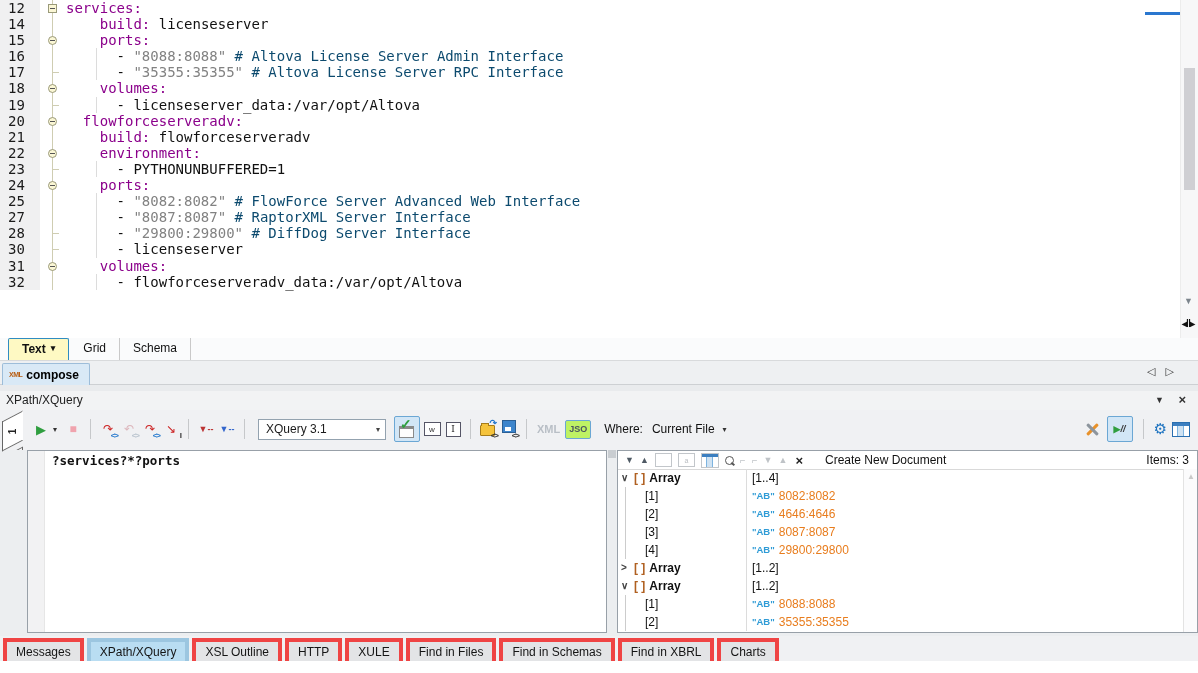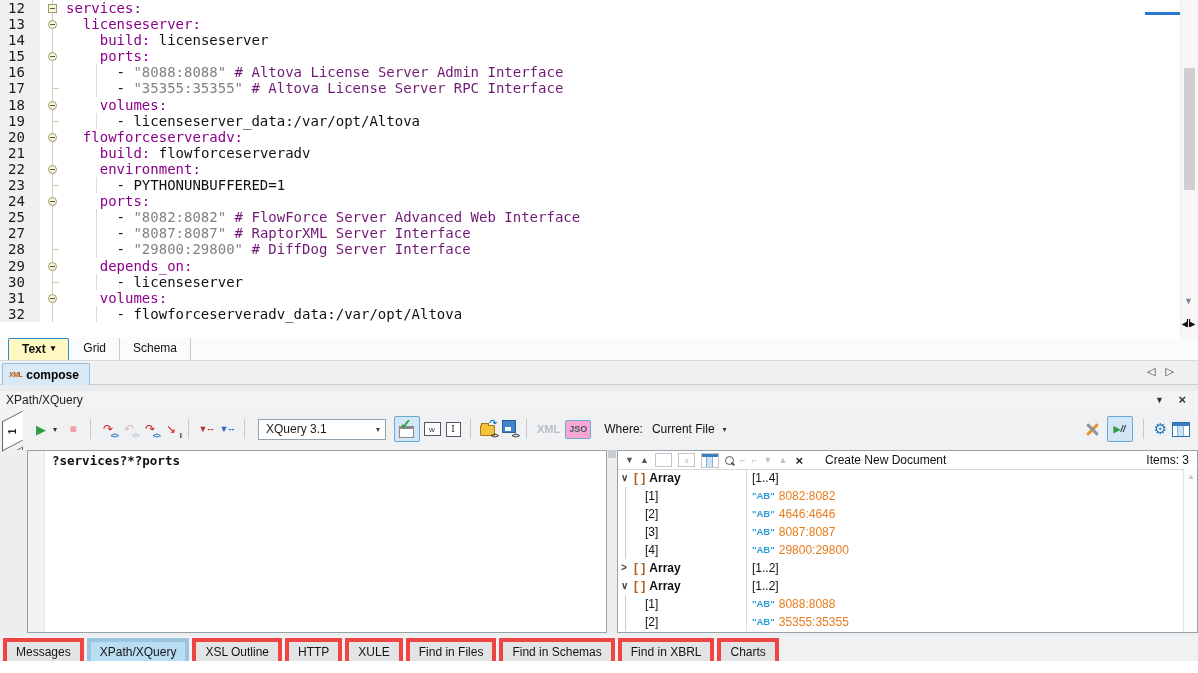--- a/index.html
+++ b/index.html
@@ -15,21 +15,21 @@
   .marker{position:absolute;left:8px;top:4px;width:9px;height:9px;background:#fbf7d5;border:1px solid #9a9a7a;box-sizing:border-box;z-index:2;}
   .marker.ci{border-radius:50%;}
   .marker::after{content:'';position:absolute;left:1px;right:1px;top:3px;height:1px;background:#555;}
   .tick{position:absolute;left:12px;top:8px;width:7px;height:1px;background:#cfcdb2;}
   .codecell{white-space:pre;position:relative;padding-left:0;}
   .guide{position:absolute;left:30px;top:0;bottom:0;width:1px;background:#dcdcdc;}
   .seg-k{color:#8b008b;}
   .seg-p{color:#111;}
   .seg-v{color:#111;}
   .seg-s{color:#828282;}
-  .seg-c{color:#701a75;}
+  .seg-c{color:#0c4a6e;}
   #split-handle{position:absolute;left:1145px;top:12px;width:43px;height:3px;background:#2a77cf;}
   #vscroll{position:absolute;right:0;top:0;width:17px;height:338px;background:#f7f7f8;border-left:1px solid #ececec;}
   #vthumb{position:absolute;left:3px;top:68px;width:11px;height:122px;background:#cfcfd3;}
   #vdown{position:absolute;left:3px;top:296px;color:#7c848c;font-size:9px;}
   #vsplit{position:absolute;left:1px;top:318px;color:#111;font-size:10px;font-weight:bold;letter-spacing:-1px;}
   
   #viewbar{position:absolute;left:0;top:338px;width:1198px;height:23px;background:#fafbfc;border-bottom:1px solid #d8dadc;box-sizing:border-box;display:flex;align-items:stretch;padding-left:8px;}
   .vtab{padding:3px 13px 0 13px;color:#111;border-right:1px solid #c9c9c9;display:flex;gap:5px;align-items:flex-start;}
   .vtab.act{background:#fef9c3;border:1px solid #2f8cc2;border-bottom:none;font-weight:bold;border-radius:2px 2px 0 0;margin-right:1px;}
   .varr{font-size:9px;margin-top:1px;}
@@ -65,21 +65,21 @@
   .chk{color:#2f9e3f;font-weight:bold;font-size:14px;position:absolute;top:-1px;left:5px;}
   .chkbase{width:13px;height:8px;border:1px solid #8a8a8a;border-top-width:3px;position:absolute;bottom:3px;left:4px;background:#fdfdfd;}
   .winic{width:15px;height:12px;border:1px solid #556;display:flex;align-items:center;justify-content:center;font-size:8px;color:#333;background:#fff;}
   .iic{width:13px;height:13px;border:1px solid #556;display:flex;align-items:center;justify-content:center;font-family:"DejaVu Serif",serif;font-size:9px;background:#fff;}
   .folder{width:13px;height:9px;background:#f5c33b;border:1px solid #a67c1a;position:absolute;left:1px;bottom:2px;border-radius:1px;}
   .folder::before{content:'';position:absolute;left:0;top:-3px;width:6px;height:2px;background:#f5c33b;border:1px solid #a67c1a;border-bottom:none;}
   .oparrow{position:absolute;right:0;top:-2px;color:#2277cc;font-size:9px;font-weight:bold;}
   .disk{width:12px;height:11px;background:#3d85cc;border:1px solid #2b5f94;position:absolute;left:2px;top:0;}
   .disk::after{content:'';position:absolute;left:2px;bottom:1px;width:6px;height:4px;background:#fff;}
   .xmlbl{color:#b9bfc6;font-weight:bold;font-size:11px;margin:0 2px;}
-  .jso{min-width:24px;height:17px;border:1px solid #6ba7d4;background:#f9a8d4;border-radius:2px;display:flex;align-items:center;justify-content:center;font-size:9px;font-weight:bold;color:#4a5560;}
+  .jso{min-width:24px;height:17px;border:1px solid #6ba7d4;background:#bef264;border-radius:2px;display:flex;align-items:center;justify-content:center;font-size:9px;font-weight:bold;color:#4a5560;}
   .wlbl{margin:0 6px 0 10px;color:#111;}
   .wval{display:flex;align-items:center;gap:8px;color:#111;}
   .tb-right{position:absolute;right:8px;top:5px;display:flex;align-items:center;gap:5px;height:28px;}
   .tools{width:20px;height:20px;position:relative;}
   .tools::before{content:'';position:absolute;left:9px;top:3px;width:3px;height:15px;background:#e8912a;transform:rotate(45deg);border-radius:1px;}
   .tools::after{content:'';position:absolute;left:9px;top:3px;width:3px;height:15px;background:#8d959d;transform:rotate(-45deg);border-radius:1px;}
   .dbg{font-size:9px;color:#2f9e3f;font-weight:bold;}
   .dbg i{color:#333;font-style:italic;}
   .gear{color:#1f74c0;font-size:15px;}
   .gridic{width:16px;height:13px;border:1px solid #2a6fb0;background:#fff;position:relative;}
@@ -135,141 +135,125 @@
   <div id="code-lines">
       <div class="crow">
         <span class="ln">12</span>
         <span class="fold">
           <i class="vline"></i>
           <i class="marker sq"></i>
         </span>
         <span class="codecell"><span class="seg-k">services:</span></span>
       </div>
       <div class="crow">
-        <span class="ln">13</span>
+        <span class="ln">14</span>
+        <span class="fold">
+          <i class="vline"></i>
+        </span>
+        <span class="codecell"><span class="seg-p">    </span><span class="seg-k">build:</span><span class="seg-p"> </span><span class="seg-v">licenseserver</span></span>
+      </div>
+      <div class="crow">
+        <span class="ln">15</span>
         <span class="fold">
           <i class="vline"></i>
           <i class="marker ci"></i>
         </span>
-        <span class="codecell"><span class="seg-p">  </span><span class="seg-k">licenseserver:</span></span>
-      </div>
-      <div class="crow">
-        <span class="ln">14</span>
-        <span class="fold">
-          <i class="vline"></i>
-        </span>
-        <span class="codecell"><span class="seg-p">    </span><span class="seg-k">build:</span><span class="seg-p"> </span><span class="seg-v">licenseserver</span></span>
-      </div>
-      <div class="crow">
-        <span class="ln">15</span>
+        <span class="codecell"><span class="seg-p">    </span><span class="seg-k">ports:</span></span>
+      </div>
+      <div class="crow">
+        <span class="ln">16</span>
+        <span class="fold">
+          <i class="vline"></i>
+        </span>
+        <span class="codecell"><i class="guide"></i><span class="seg-p">      - </span><span class="seg-s">"8088:8088"</span><span class="seg-p"> </span><span class="seg-c"># Altova License Server Admin Interface</span></span>
+      </div>
+      <div class="crow">
+        <span class="ln">17</span>
+        <span class="fold">
+          <i class="vline"></i>
+          <i class="tick"></i>
+        </span>
+        <span class="codecell"><i class="guide"></i><span class="seg-p">      - </span><span class="seg-s">"35355:35355"</span><span class="seg-p"> </span><span class="seg-c"># Altova License Server RPC Interface</span></span>
+      </div>
+      <div class="crow">
+        <span class="ln">18</span>
         <span class="fold">
           <i class="vline"></i>
           <i class="marker ci"></i>
         </span>
+        <span class="codecell"><span class="seg-p">    </span><span class="seg-k">volumes:</span></span>
+      </div>
+      <div class="crow">
+        <span class="ln">19</span>
+        <span class="fold">
+          <i class="vline"></i>
+          <i class="tick"></i>
+        </span>
+        <span class="codecell"><i class="guide"></i><span class="seg-p">      - </span><span class="seg-v">licenseserver_data:/var/opt/Altova</span></span>
+      </div>
+      <div class="crow">
+        <span class="ln">20</span>
+        <span class="fold">
+          <i class="vline"></i>
+          <i class="marker ci"></i>
+        </span>
+        <span class="codecell"><span class="seg-p">  </span><span class="seg-k">flowforceserveradv:</span></span>
+      </div>
+      <div class="crow">
+        <span class="ln">21</span>
+        <span class="fold">
+          <i class="vline"></i>
+        </span>
+        <span class="codecell"><span class="seg-p">    </span><span class="seg-k">build:</span><span class="seg-p"> </span><span class="seg-v">flowforceserveradv</span></span>
+      </div>
+      <div class="crow">
+        <span class="ln">22</span>
+        <span class="fold">
+          <i class="vline"></i>
+          <i class="marker ci"></i>
+        </span>
+        <span class="codecell"><span class="seg-p">    </span><span class="seg-k">environment:</span></span>
+      </div>
+      <div class="crow">
+        <span class="ln">23</span>
+        <span class="fold">
+          <i class="vline"></i>
+          <i class="tick"></i>
+        </span>
+        <span class="codecell"><i class="guide"></i><span class="seg-p">      - </span><span class="seg-v">PYTHONUNBUFFERED=1</span></span>
+      </div>
+      <div class="crow">
+        <span class="ln">24</span>
+        <span class="fold">
+          <i class="vline"></i>
+          <i class="marker ci"></i>
+        </span>
         <span class="codecell"><span class="seg-p">    </span><span class="seg-k">ports:</span></span>
       </div>
       <div class="crow">
-        <span class="ln">16</span>
-        <span class="fold">
-          <i class="vline"></i>
-        </span>
-        <span class="codecell"><i class="guide"></i><span class="seg-p">      - </span><span class="seg-s">"8088:8088"</span><span class="seg-p"> </span><span class="seg-c"># Altova License Server Admin Interface</span></span>
-      </div>
-      <div class="crow">
-        <span class="ln">17</span>
+        <span class="ln">25</span>
+        <span class="fold">
+          <i class="vline"></i>
+        </span>
+        <span class="codecell"><i class="guide"></i><span class="seg-p">      - </span><span class="seg-s">"8082:8082"</span><span class="seg-p"> </span><span class="seg-c"># FlowForce Server Advanced Web Interface</span></span>
+      </div>
+      <div class="crow">
+        <span class="ln">27</span>
+        <span class="fold">
+          <i class="vline"></i>
+        </span>
+        <span class="codecell"><i class="guide"></i><span class="seg-p">      - </span><span class="seg-s">"8087:8087"</span><span class="seg-p"> </span><span class="seg-c"># RaptorXML Server Interface</span></span>
+      </div>
+      <div class="crow">
+        <span class="ln">28</span>
         <span class="fold">
           <i class="vline"></i>
           <i class="tick"></i>
         </span>
-        <span class="codecell"><i class="guide"></i><span class="seg-p">      - </span><span class="seg-s">"35355:35355"</span><span class="seg-p"> </span><span class="seg-c"># Altova License Server RPC Interface</span></span>
-      </div>
-      <div class="crow">
-        <span class="ln">18</span>
-        <span class="fold">
-          <i class="vline"></i>
-          <i class="marker ci"></i>
-        </span>
-        <span class="codecell"><span class="seg-p">    </span><span class="seg-k">volumes:</span></span>
-      </div>
-      <div class="crow">
-        <span class="ln">19</span>
-        <span class="fold">
-          <i class="vline"></i>
-          <i class="tick"></i>
-        </span>
-        <span class="codecell"><i class="guide"></i><span class="seg-p">      - </span><span class="seg-v">licenseserver_data:/var/opt/Altova</span></span>
-      </div>
-      <div class="crow">
-        <span class="ln">20</span>
-        <span class="fold">
-          <i class="vline"></i>
-          <i class="marker ci"></i>
-        </span>
-        <span class="codecell"><span class="seg-p">  </span><span class="seg-k">flowforceserveradv:</span></span>
-      </div>
-      <div class="crow">
-        <span class="ln">21</span>
-        <span class="fold">
-          <i class="vline"></i>
-        </span>
-        <span class="codecell"><span class="seg-p">    </span><span class="seg-k">build:</span><span class="seg-p"> </span><span class="seg-v">flowforceserveradv</span></span>
-      </div>
-      <div class="crow">
-        <span class="ln">22</span>
-        <span class="fold">
-          <i class="vline"></i>
-          <i class="marker ci"></i>
-        </span>
-        <span class="codecell"><span class="seg-p">    </span><span class="seg-k">environment:</span></span>
-      </div>
-      <div class="crow">
-        <span class="ln">23</span>
-        <span class="fold">
-          <i class="vline"></i>
-          <i class="tick"></i>
-        </span>
-        <span class="codecell"><i class="guide"></i><span class="seg-p">      - </span><span class="seg-v">PYTHONUNBUFFERED=1</span></span>
-      </div>
-      <div class="crow">
-        <span class="ln">24</span>
-        <span class="fold">
-          <i class="vline"></i>
-          <i class="marker ci"></i>
-        </span>
-        <span class="codecell"><span class="seg-p">    </span><span class="seg-k">ports:</span></span>
-      </div>
-      <div class="crow">
-        <span class="ln">25</span>
-        <span class="fold">
-          <i class="vline"></i>
-        </span>
-        <span class="codecell"><i class="guide"></i><span class="seg-p">      - </span><span class="seg-s">"8082:8082"</span><span class="seg-p"> </span><span class="seg-c"># FlowForce Server Advanced Web Interface</span></span>
-      </div>
-      <div class="crow">
-        <span class="ln">27</span>
-        <span class="fold">
-          <i class="vline"></i>
-        </span>
-        <span class="codecell"><i class="guide"></i><span class="seg-p">      - </span><span class="seg-s">"8087:8087"</span><span class="seg-p"> </span><span class="seg-c"># RaptorXML Server Interface</span></span>
-      </div>
-      <div class="crow">
-        <span class="ln">28</span>
-        <span class="fold">
-          <i class="vline"></i>
-          <i class="tick"></i>
-        </span>
         <span class="codecell"><i class="guide"></i><span class="seg-p">      - </span><span class="seg-s">"29800:29800"</span><span class="seg-p"> </span><span class="seg-c"># DiffDog Server Interface</span></span>
-      </div>
-      <div class="crow">
-        <span class="ln">29</span>
-        <span class="fold">
-          <i class="vline"></i>
-          <i class="marker ci"></i>
-        </span>
-        <span class="codecell"><span class="seg-p">    </span><span class="seg-k">depends_on:</span></span>
       </div>
       <div class="crow">
         <span class="ln">30</span>
         <span class="fold">
           <i class="vline"></i>
           <i class="tick"></i>
         </span>
         <span class="codecell"><i class="guide"></i><span class="seg-p">      - </span><span class="seg-v">licenseserver</span></span>
       </div>
       <div class="crow">

